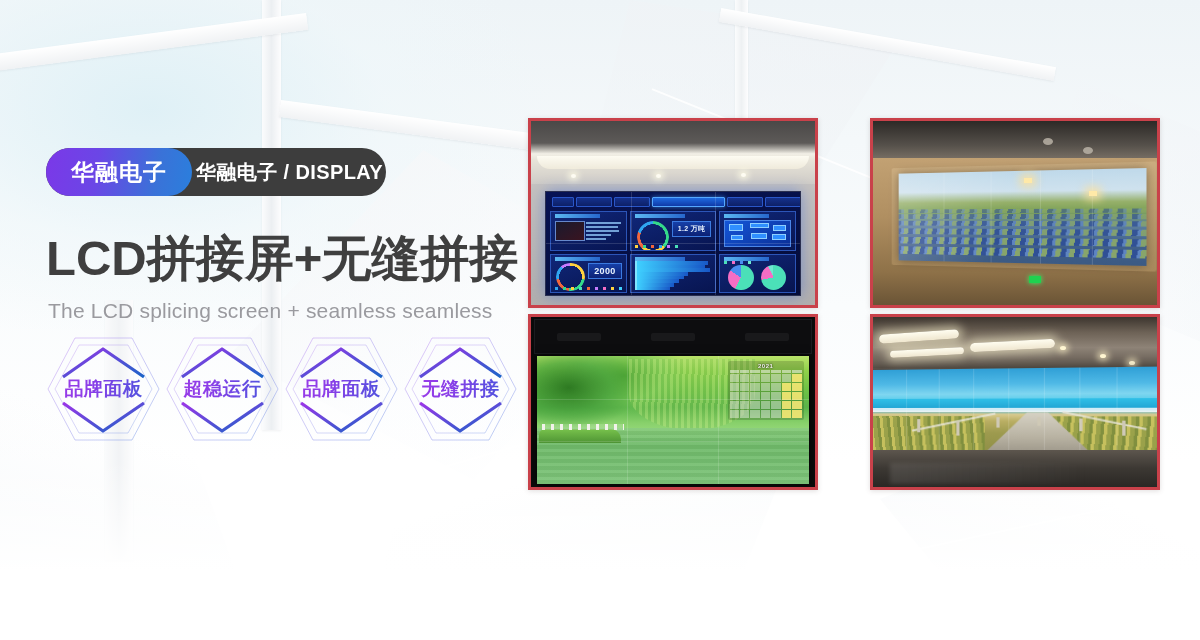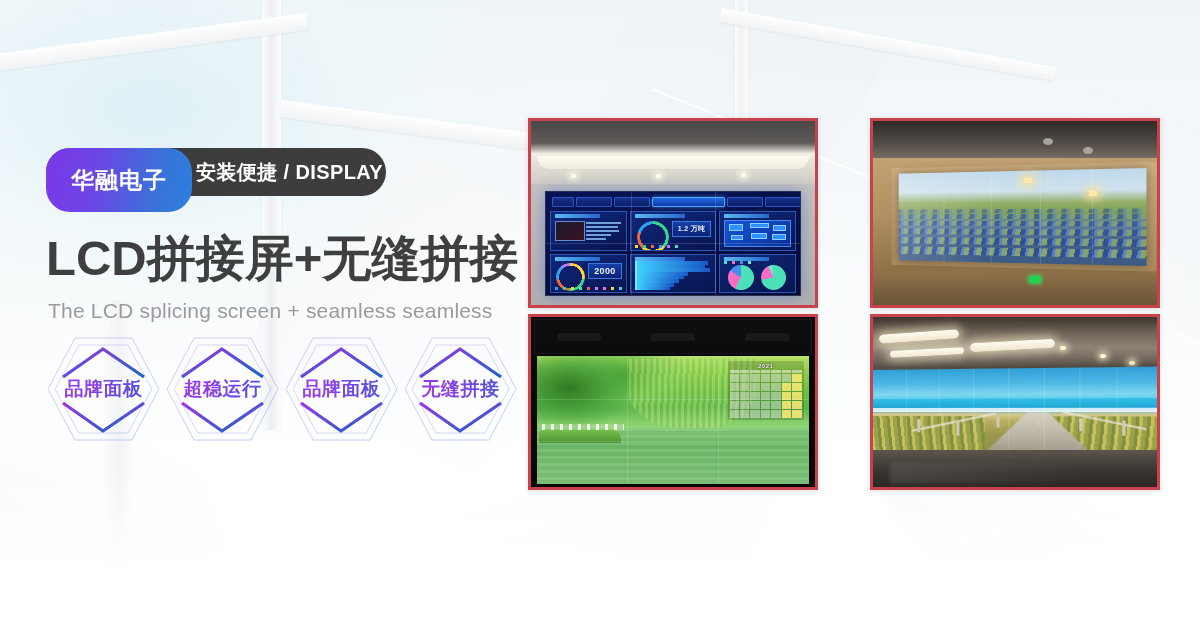--- a/index.html
+++ b/index.html
@@ -88,21 +88,21 @@
     position:absolute; left:0; top:0; height:48px; width:340px;
     background:#3d3d3d; border-radius:24px;
   }
   .badge-dark-label {
     position:absolute; left:150px; top:0; height:48px;
     display:flex; align-items:center;
     color:#ffffff; font-size:20px; font-weight:700; letter-spacing:.4px;
     white-space:nowrap;
   }
   .badge-pill {
-    position:absolute; left:0; top:0; width:146px; height:64px;
+    position:absolute; left:0; top:0; width:146px; height:48px;
     border-radius:24px;
     background:linear-gradient(100deg,#7b38e8 0%,#6b46e6 35%,#3a72d8 75%,#2a7fdd 100%);
     display:flex; align-items:center; justify-content:center;
     color:#ffffff; font-size:23px; font-weight:700; letter-spacing:1px;
   }
 
   
   .title {
     position:absolute; left:0; top:232px;
     font-size:49px; font-weight:700; color:#3f3f3f;
@@ -336,21 +336,21 @@
     <div class="beam beam-h2"></div>
     <div class="beam beam-h3"></div>
 
     <div class="bg-fadebottom"></div>
   </div>
 
   <div class="content">
 
     <div class="badge-row">
       <div class="badge-dark"></div>
-      <div class="badge-dark-label">安装便捷 / DISPLAY</div>
+      <div class="badge-dark-label">华融电子 / DISPLAY</div>
       <div class="badge-pill">华融电子</div>
     </div>
 
     <div class="title">LCD拼接屏+无缝拼接</div>
 
     <div class="subtitle">The LCD splicing screen + seamless seamless</div>
 
     <div class="features">
 
       <div class="feature">

